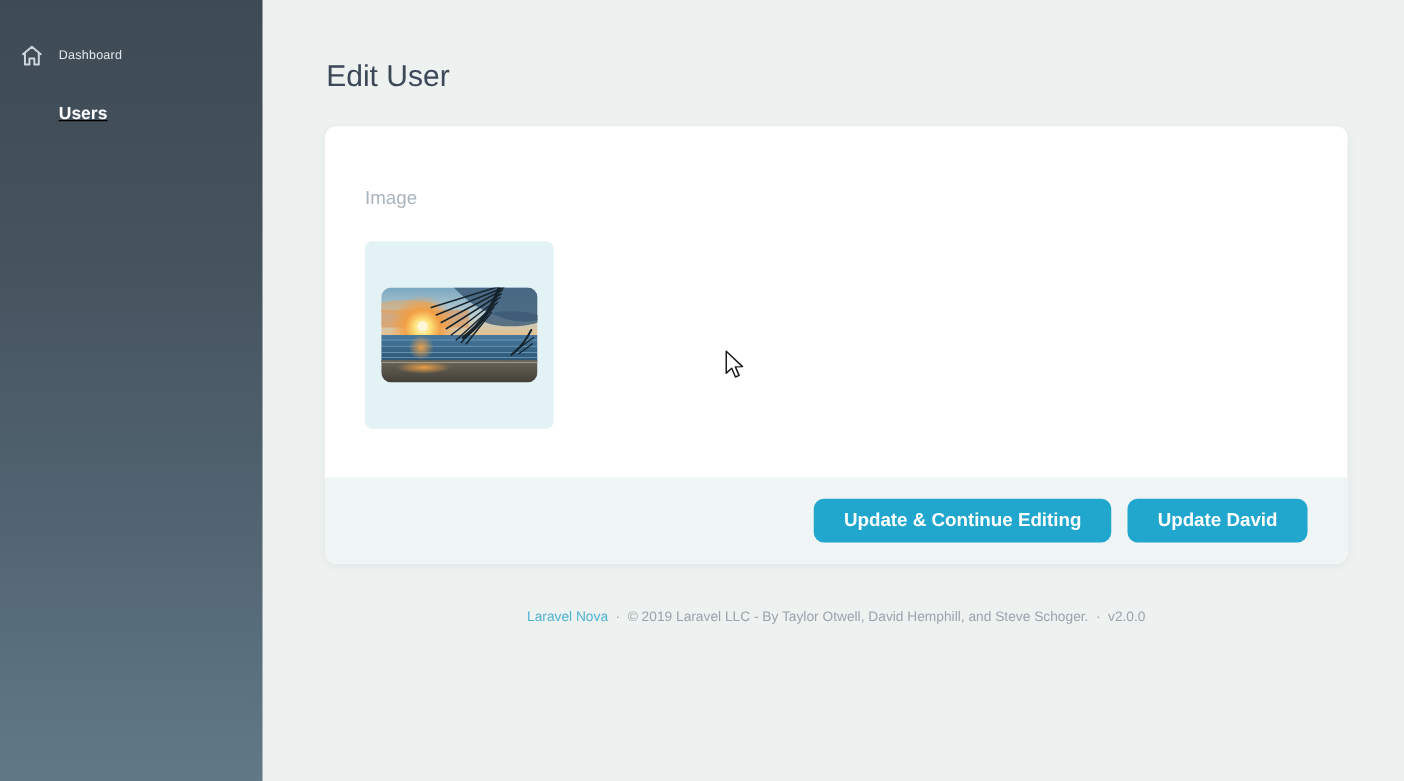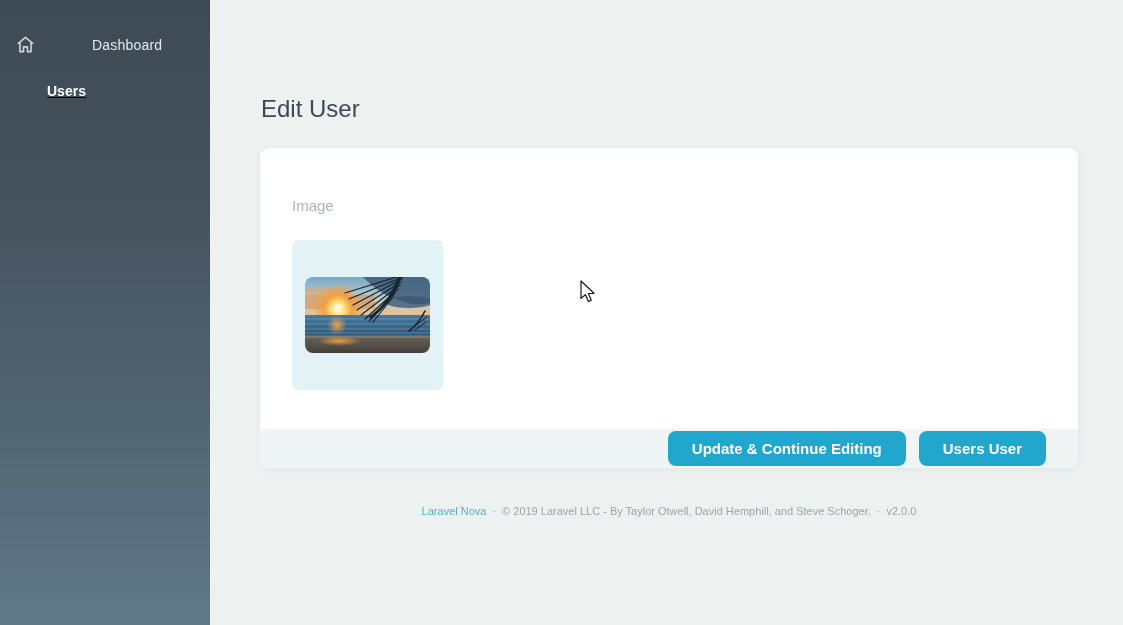--- a/index.html
+++ b/index.html
@@ -26,43 +26,41 @@
     cursor: pointer;
   }
   .nav-item .icon {
     width: 19px; height: 19px;
     margin-right: 12px;
     display: flex; align-items: center; justify-content: center;
     color: #cdd6dc;
   }
   .nav-item .label {
     color: #e2e8ec;
-    font-size: 14px;
+    font-size: 10px;
     letter-spacing: .2px;
-    margin-left: 45px;
   }
   .nav-sub-item {
     padding: 4px 16px 4px 47px;
     margin-top: -4px;
     cursor: pointer;
     text-decoration: underline;
   }
   .nav-sub-item .label {
     color: #ffffff;
     font-weight: bold;
     font-size: 14px;
   }
 
   
   .main {
     position: absolute;
     left: 210px; top: 0;
     width: 913px; height: 525px;
     padding: 48px 45px 0 50px;
-    margin-top: 47px;
   }
   .page-title {
     font-size: 24px;
     font-weight: 500;
     color: #3c4858;
     margin-bottom: 25px;
     padding-left: 1px;
   }
 
   .card {
@@ -97,21 +95,21 @@
     font-weight: bold;
     font-size: 15px;
     border: none;
     border-radius: 8px;
     padding: 9px 24px;
     cursor: pointer;
     font-family: "Liberation Sans", sans-serif;
   }
   .card-footer {
     background: #eff4f5;
-    padding: 2px 32px;
+    padding: 17px 32px;
     display: flex;
     justify-content: flex-end;
     gap: 13px;
   }
 
   .page-footer {
     margin-top: 37px;
     text-align: center;
     font-size: 11px;
     color: #9ba4ad;
@@ -226,21 +224,21 @@
             <path d="M122 40 L108 50" stroke-width="1"></path>
             <path d="M121 45 L110 53" stroke-width="1"></path>
           </g>
         </svg>
       </div>
 
     </div>
 
     <div class="card-footer">
       <button class="btn">Update &amp; Continue Editing</button>
-      <button class="btn">Users User</button>
+      <button class="btn">Update David</button>
     </div>
   </section>
 
   <footer class="page-footer">
     <a>Laravel Nova</a><span class="sep">·</span><span>© 2019 Laravel LLC - By Taylor Otwell, David Hemphill, and Steve Schoger.</span><span class="sep">·</span><span>v2.0.0</span>
   </footer>
 </main>
 
 <div class="cursor">
   <svg width="20" height="26" viewBox="0 0 20 26">

